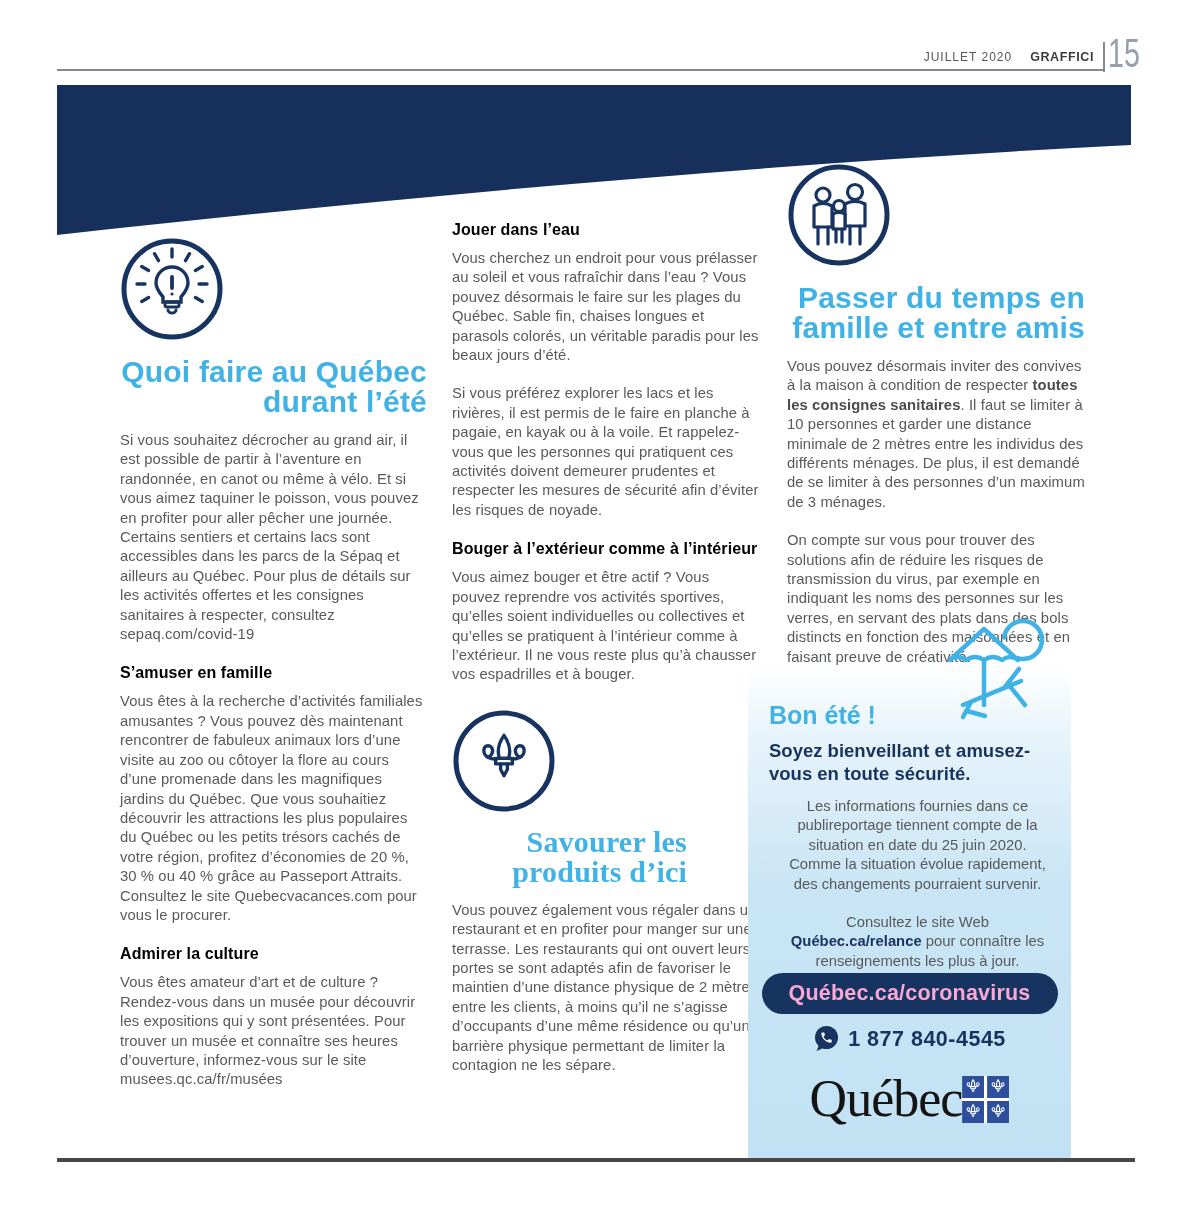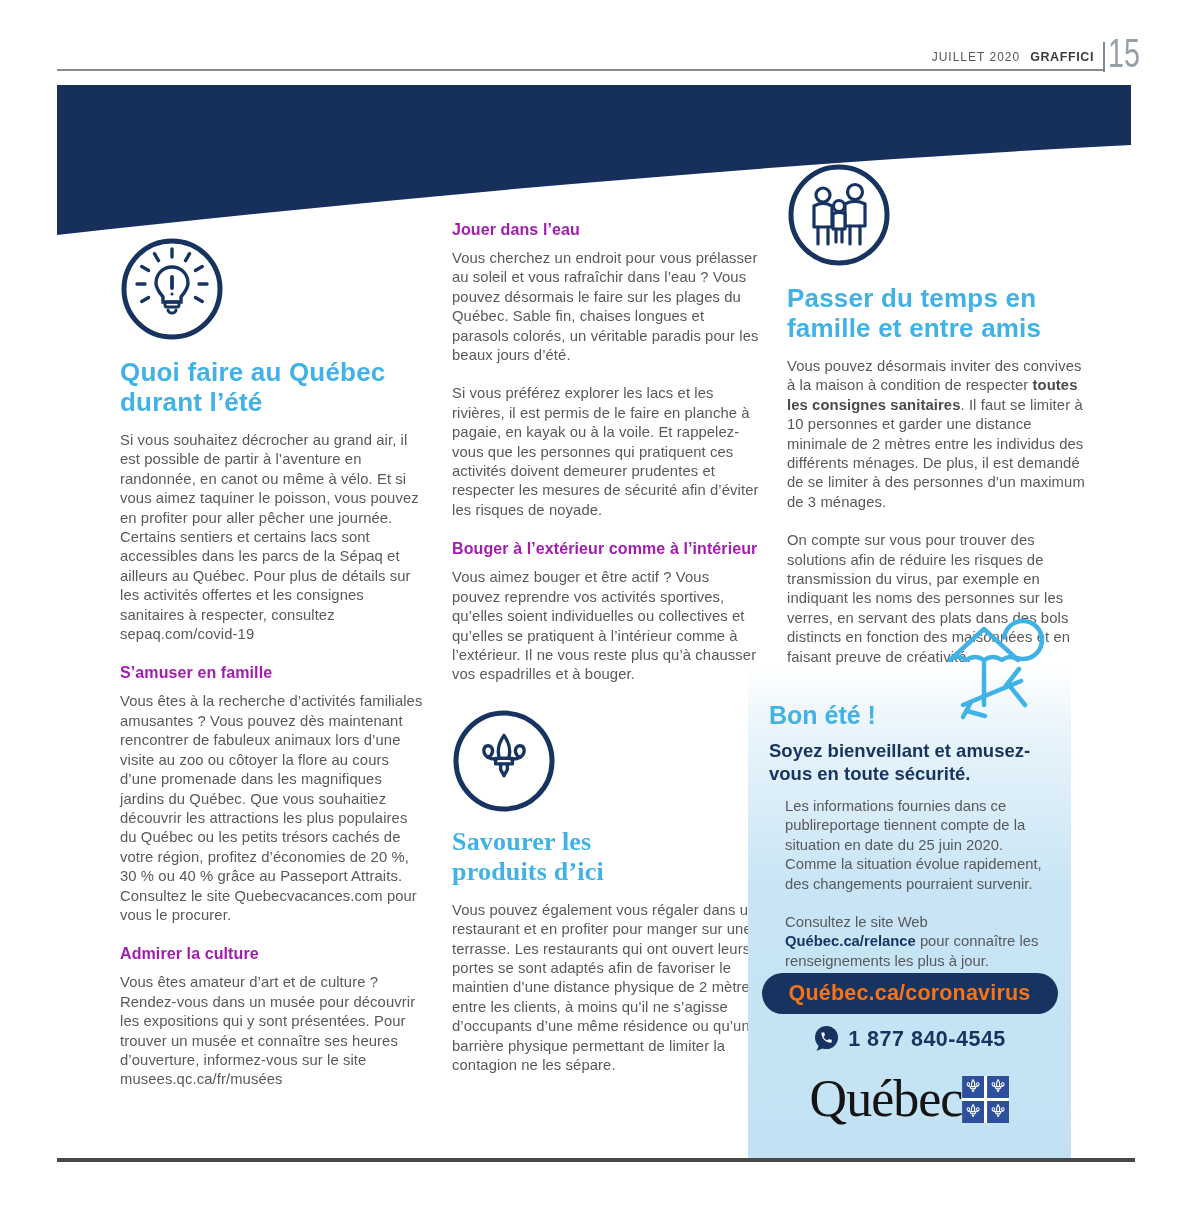--- a/index.html
+++ b/index.html
@@ -1,53 +1,53 @@
 <!DOCTYPE html>
 <html lang="fr"><head>
 <meta charset="utf-8">
 <style>
   html,body{margin:0;padding:0;background:#ffffff;}
   .page{
     position:relative;width:1188px;height:1215px;background:#ffffff;overflow:hidden;
     font-family:"Liberation Sans",sans-serif;color:#58595b;
   }
   
-  .masthead{position:absolute;top:50px;right:94px;display:flex;align-items:flex-end;gap:10px;}
+  .masthead{position:absolute;top:50px;right:94px;display:flex;align-items:flex-end;gap:18px;}
   .issue{font-size:12px;letter-spacing:1px;color:#55565a;}
   .pub{font-size:12.5px;font-weight:bold;letter-spacing:0.6px;color:#3a3b3f;}
   .top-rule{position:absolute;left:57px;top:69px;width:1046px;height:2px;background:#87898c;}
   .pagenum-divider{position:absolute;left:1103px;top:42px;width:2px;height:30px;background:#87898c;}
   .pagenum{position:absolute;left:1108px;top:33px;font-size:41px;color:#97a0a9;
            transform:scaleX(0.7);transform-origin:left top;line-height:1;}
   
   .band{position:absolute;left:57px;top:85px;width:1074px;height:152px;}
   
   .col{position:absolute;font-size:14.8px;line-height:19.4px;letter-spacing:0.1px;}
   .col p{margin:0 0 19px 0;}
   .col1{left:120px;top:237px;width:307px;}
   .col2{left:452px;top:205px;width:307px;}
   .col3{left:787px;top:163px;width:298px;}
-  .h-blue{color:#41b2e5;font-size:26px;line-height:30px;font-weight:bold;margin:0 0 14px 0;letter-spacing:0.2px;}
-  .h-navy{color:#a21caf;font-size:16px;line-height:20px;font-weight:bold;margin:4px 0 9px 0;letter-spacing:0.1px;}
+  .h-blue{color:#41b2e5;font-size:30px;line-height:30px;font-weight:bold;margin:0 0 14px 0;letter-spacing:0.2px;text-align:right;}
+  .h-navy{color:#000000;font-size:16px;line-height:20px;font-weight:bold;margin:4px 0 9px 0;letter-spacing:0.1px;}
   .col2 .h-navy.first{margin-top:15px;}
   .circle-icon{display:block;margin:0 0 16px 0;}
   .col2 .circle-icon{margin-top:24px;margin-bottom:14px;}
   .title-narrow{max-width:235px;font-family:Liberation Serif, serif;}
   sup{font-size:9px;vertical-align:super;line-height:0;}
   strong{font-weight:bold;color:#4a4b4d;}
   
   .infobox{position:absolute;left:748px;top:665px;width:323px;height:493px;
            background:linear-gradient(180deg,#ffffff 0%,#e8f4fb 14%,#c9e5f5 45%,#c2e2f3 100%);
            box-sizing:border-box;padding:36px 21px 0 21px;}
   .beach-icon{position:absolute;top:-52px;right:12px;}
   .box-title{color:#41b2e5;font-size:25px;line-height:28px;font-weight:bold;margin:0 0 10px 0;}
   .box-sub{color:#17335f;font-size:18.5px;line-height:23px;font-weight:bold;margin:0 0 12px 0;max-width:330px;}
-  .infobox p{margin:0 0 19px 16px;font-size:14.8px;line-height:19.4px;}
+  .infobox p{margin:0 0 19px 16px;font-size:14.8px;line-height:19.4px;text-align:center;}
   .infobox strong{color:#17335f;}
-  .pill{position:absolute;left:50%;transform:translateX(-50%);top:308px;background:#17335f;color:#f97316;
+  .pill{position:absolute;left:50%;transform:translateX(-50%);top:308px;background:#17335f;color:#f9a8d4;
         font-size:21.5px;font-weight:bold;padding:8px 27px;border-radius:26px;white-space:nowrap;letter-spacing:0.2px;}
   .phone-row{position:absolute;left:0;top:360px;width:100%;text-align:center;color:#17335f;
              font-size:21.5px;font-weight:bold;letter-spacing:0.5px;}
   .phone-row svg{vertical-align:-6px;margin-right:8px;}
   .logo-row{position:absolute;left:50%;transform:translateX(-50%);top:408px;display:flex;align-items:center;}
   .logo-word{font-family:"Liberation Serif",serif;font-size:52px;color:#141414;letter-spacing:-1px;line-height:1;}
   .flag{display:grid;grid-template-columns:22px 22px;grid-template-rows:22px 22px;gap:3px;background:#ffffff;}
   
   .bottom-rule{position:absolute;left:57px;top:1158px;width:1078px;height:4px;background:#474747;}
   .defs-holder{position:absolute;width:0;height:0;overflow:hidden;}

